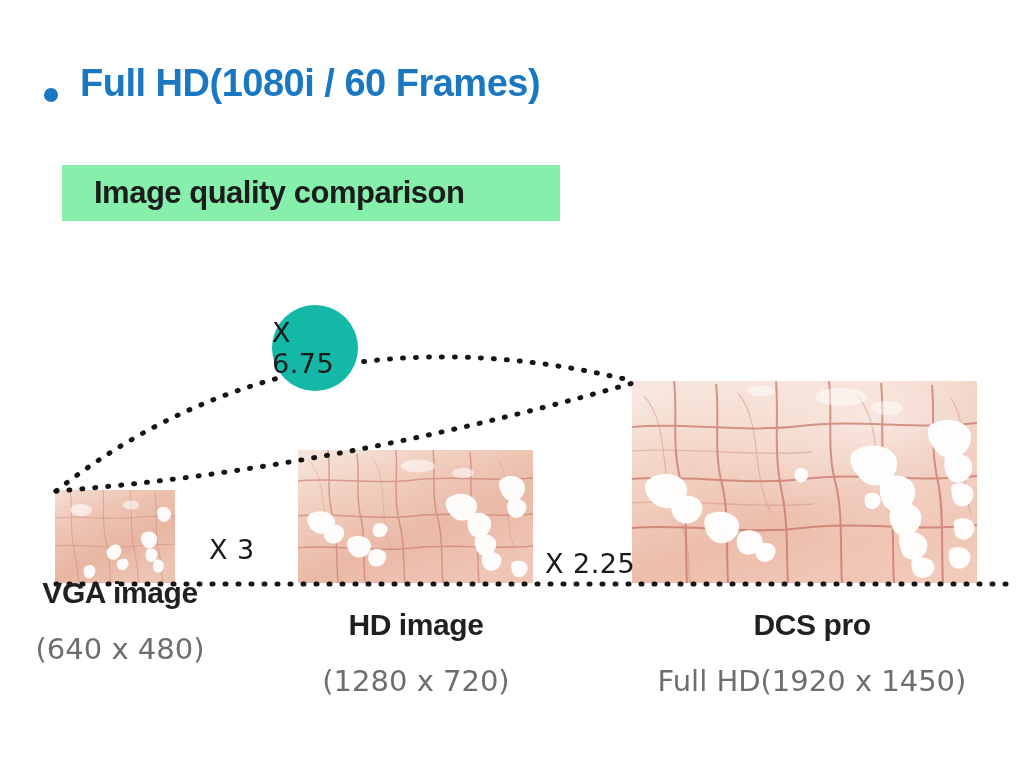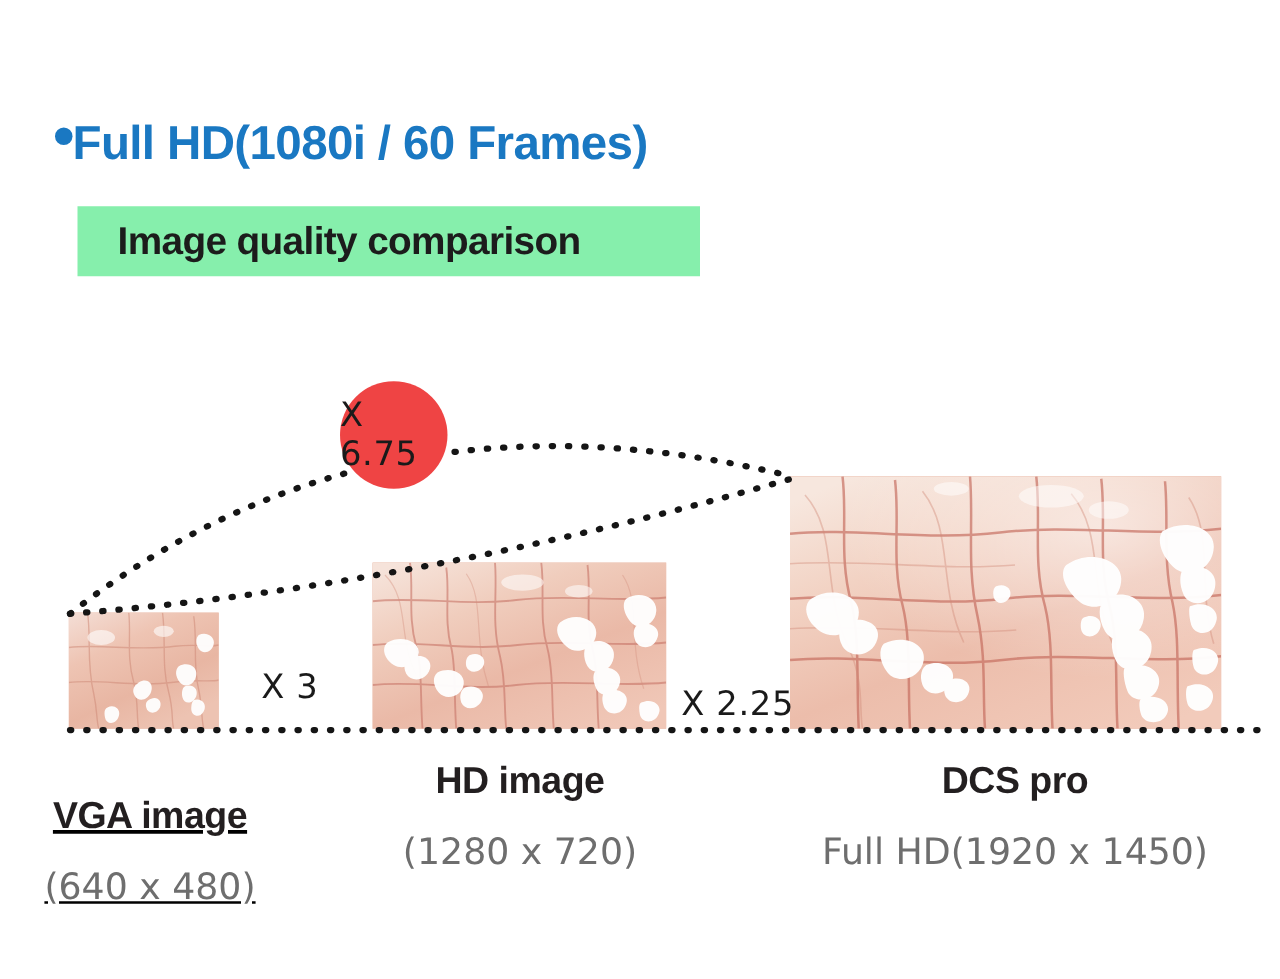--- a/index.html
+++ b/index.html
@@ -8,21 +8,21 @@
     background:#ffffff;
     font-family:"Liberation Sans","DejaVu Sans",sans-serif;
     overflow:hidden;
     position:relative;
   }
   #slide{position:absolute;left:0;top:0;width:1024px;height:783px;}
 
   
   .title-row{
     position:absolute;left:44px;top:64px;
-    display:flex;align-items:flex-start;gap:0;margin-top:32px;
+    display:flex;align-items:flex-end;gap:22px;
   }
   .bullet{
     width:14px;height:14px;border-radius:50%;
     background:#1a78c2;flex:0 0 auto;margin-top:6px;
   }
   .title-text{
     font-size:38px;font-weight:bold;color:#1a78c2;
     letter-spacing:-0.5px;white-space:nowrap;line-height:1;
   }
 
@@ -49,21 +49,21 @@
     background:#e9b7a4;
   }
   .thumb .tissue{
     position:absolute;left:0;top:0;width:100%;height:100%;
   }
 
   
   .bubble{
     position:absolute;
     width:86px;height:86px;border-radius:50%;
-    background:#ef4444;
+    background:#14b8a6;
     display:flex;align-items:center;justify-content:center;
     left:272px;top:305px;
   }
   .bubble span{
     font-size:27px;color:#1a1a1a;font-weight:normal;
     letter-spacing:0.5px;font-family:"DejaVu Sans",sans-serif;
   }
 
   .mult{
     position:absolute;
@@ -81,21 +81,21 @@
   .cap-name{
     font-size:30px;font-weight:bold;color:#231f20;
     letter-spacing:-0.4px;white-space:nowrap;line-height:1.15;
   }
   .cap-res{
     font-size:29px;color:#6e6e6e;font-weight:normal;
     letter-spacing:0px;white-space:nowrap;line-height:1.3;
     margin-top:20px;
     font-family:"DejaVu Sans",sans-serif;
   }
-  #cap-vga{left:0px;top:636px;width:240px;text-decoration:underline;}
+  #cap-vga{left:0px;top:576px;width:240px;}
   #cap-hd{left:296px;top:608px;width:240px;}
   #cap-dcs{left:612px;top:608px;width:400px;}
 </style>
 </head>
 <body>
 
 <div id="slide">
 
   <div class="title-row">
     <div class="bullet"></div>

